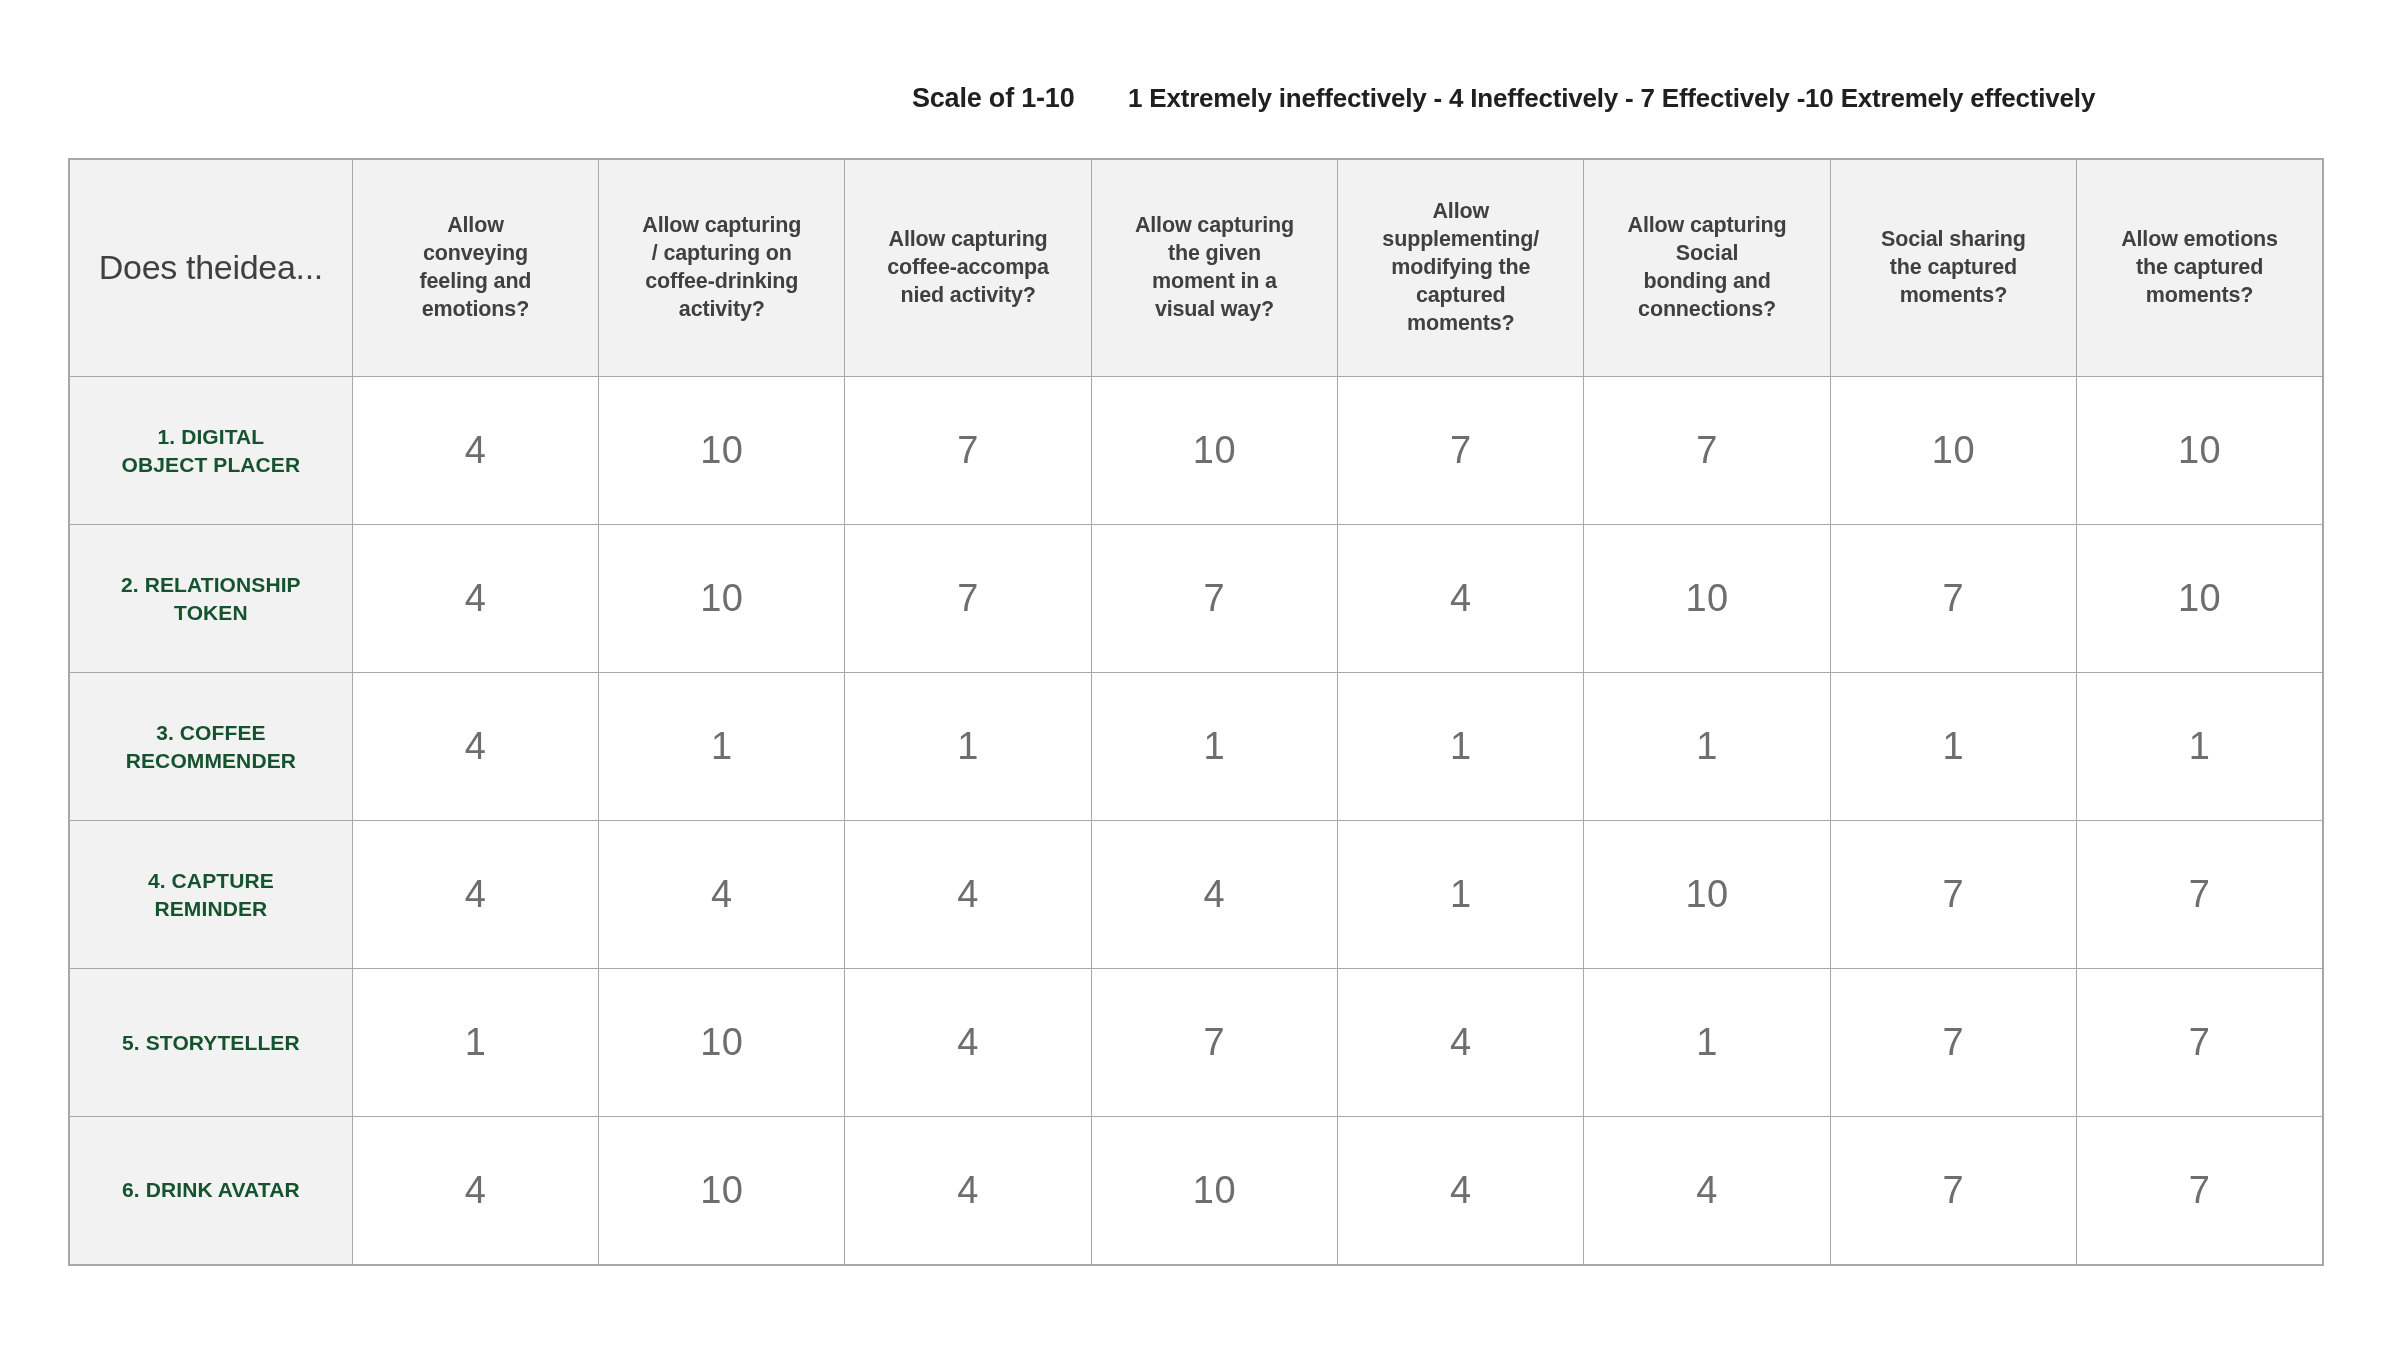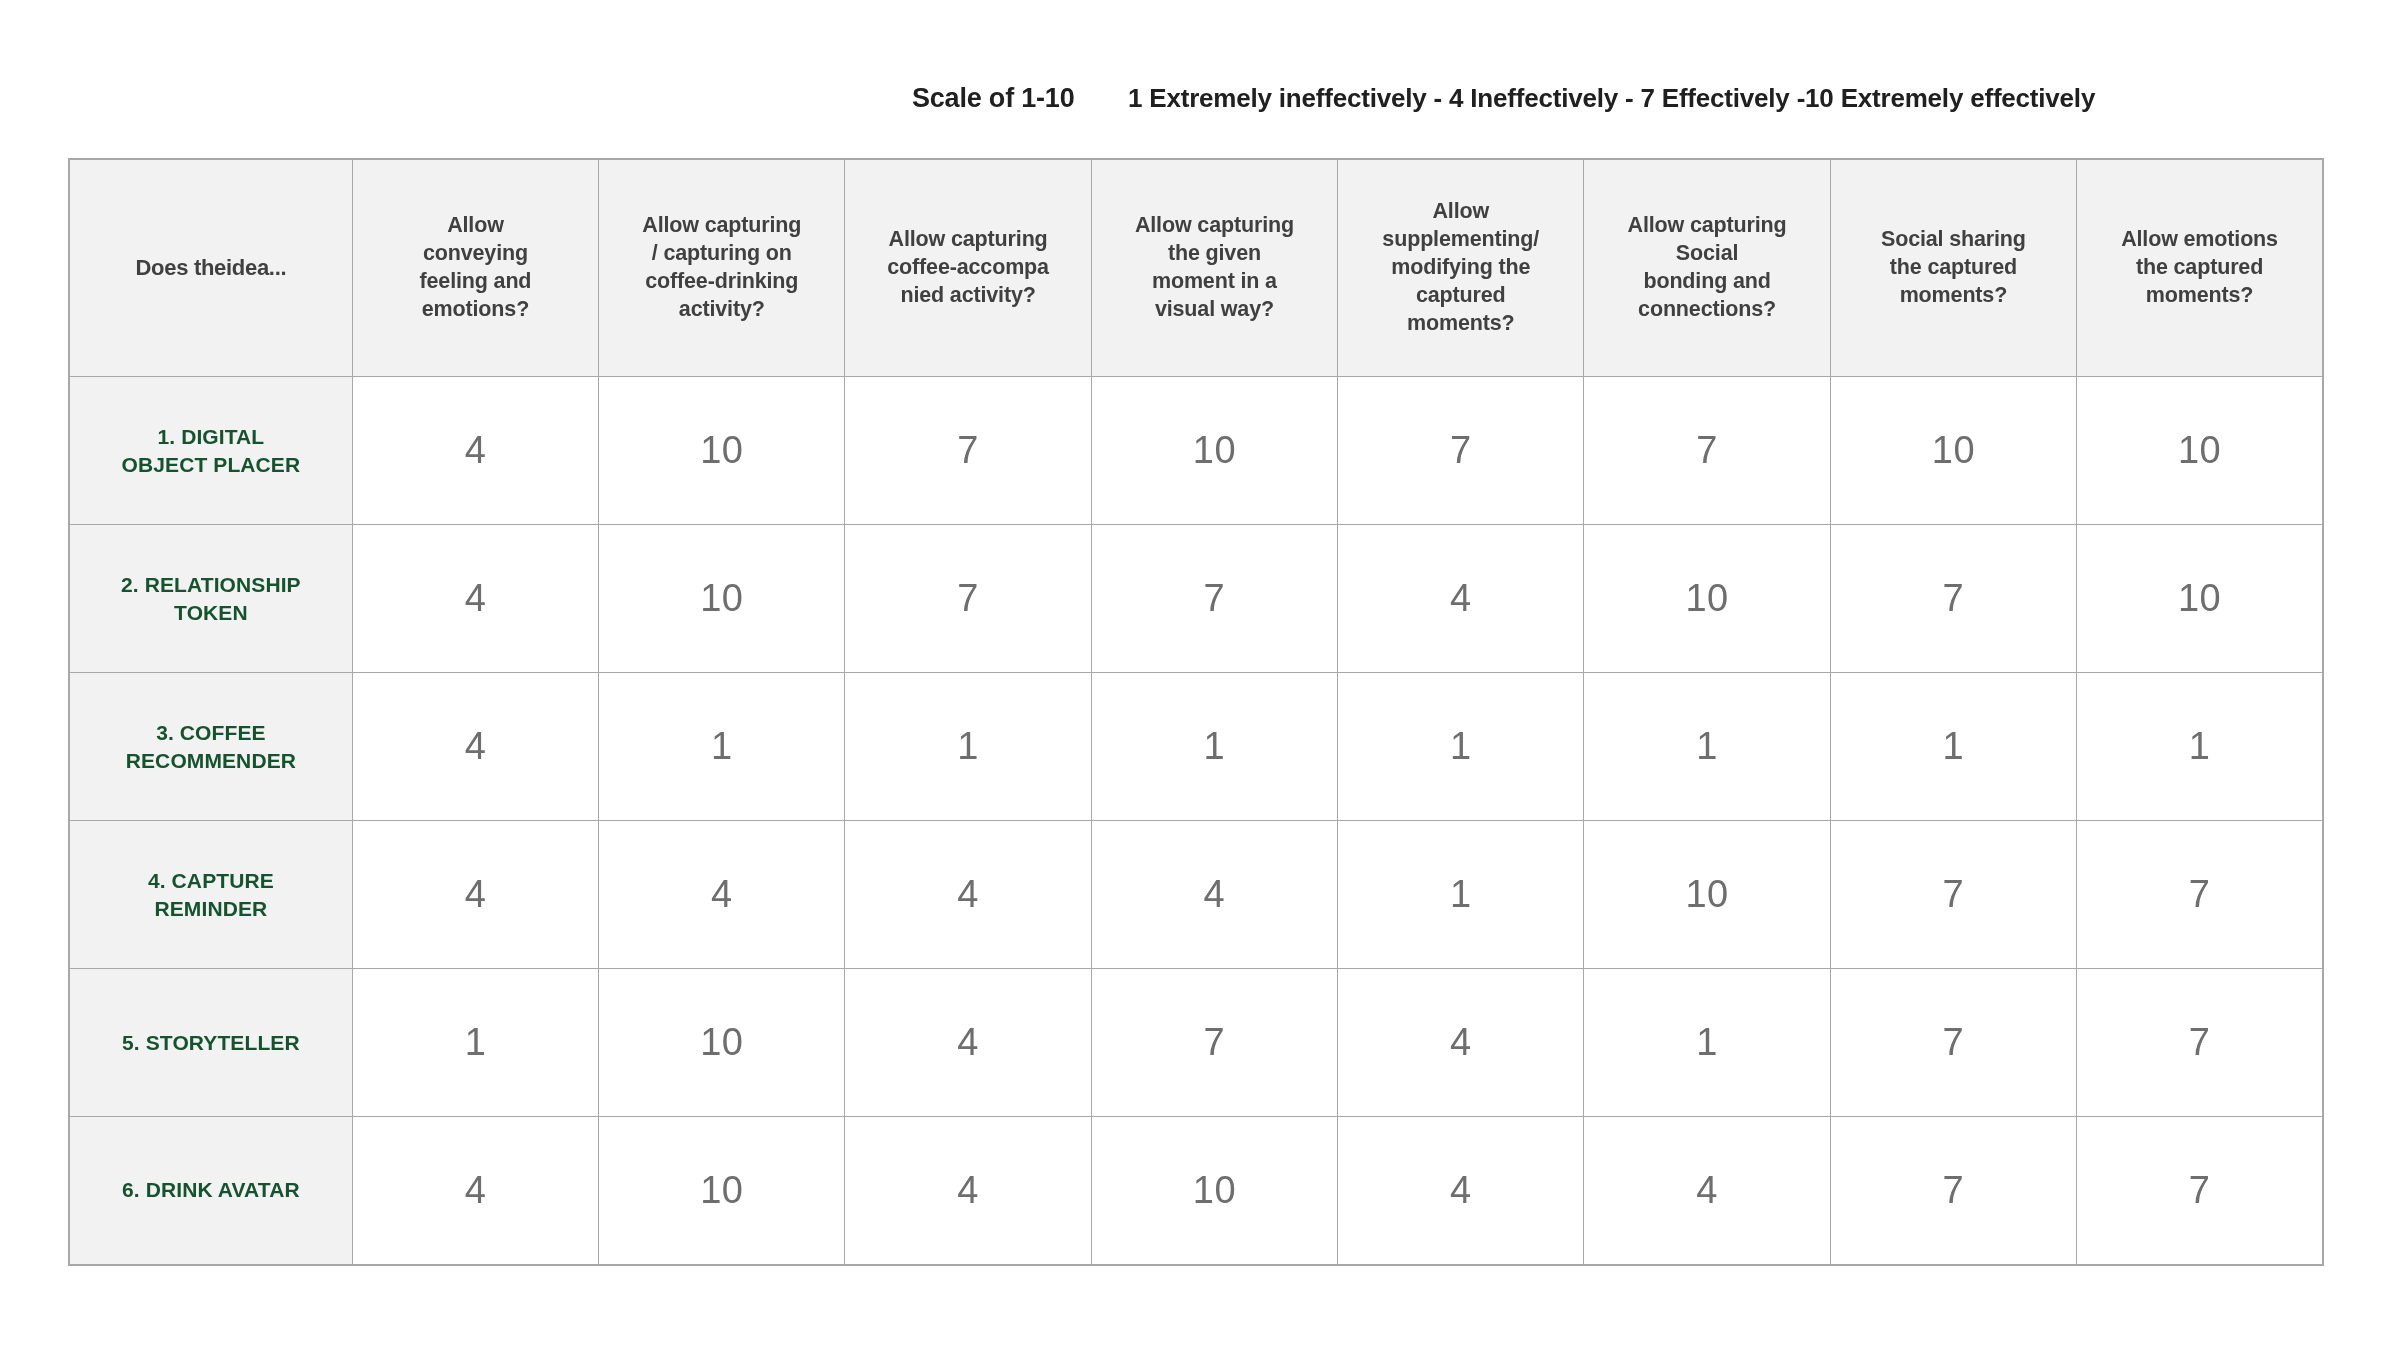--- a/index.html
+++ b/index.html
@@ -71,22 +71,22 @@
   
   col.c-label  { width: 283px; }
   col.c-q      { width: 246.1px; }
 
   
   tr.head-row th {
     height: 216px;
     background: #f2f2f2;
   }
   th.corner-head {
-    font-size: 22px;
-    font-weight: bold;
+    font-size: 34px;
+    font-weight: normal;
     color: #404040;
     line-height: 1.28;
     letter-spacing: -0.3px;
     padding: 0 10px;
   }
   th.q-head {
     font-size: 21.5px;
     font-weight: bold;
     color: #404040;
     line-height: 1.3;

